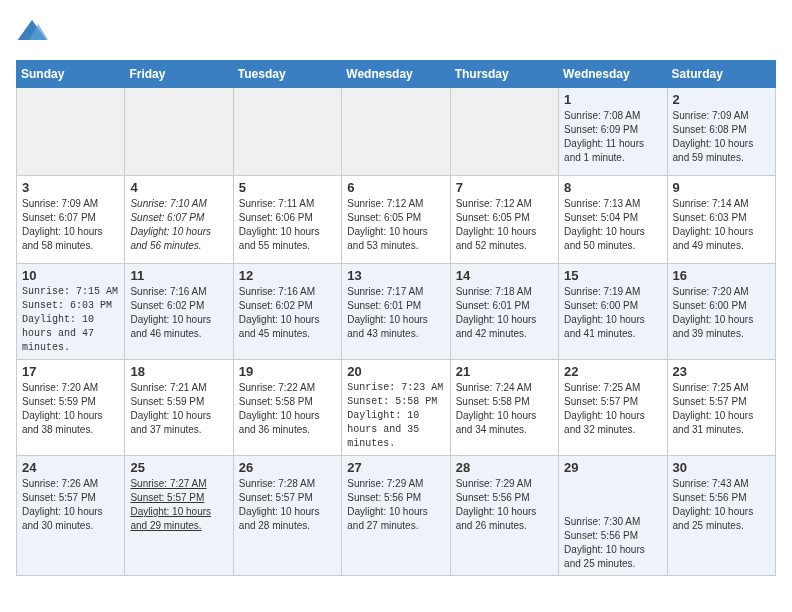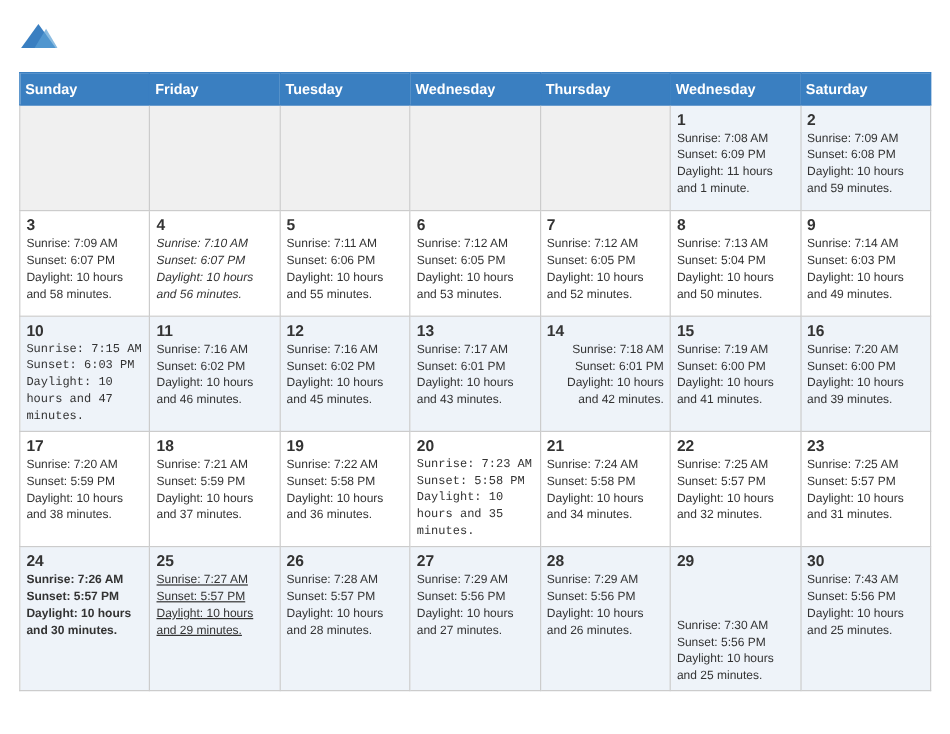--- a/index.html
+++ b/index.html
@@ -217,21 +217,21 @@
 Daylight: 10 hours and 45 minutes.</div>
         </td>
         <td>
           <span class="day-num">13</span>
           <div class="day-info" style="white-space: pre-line;">Sunrise: 7:17 AM
 Sunset: 6:01 PM
 Daylight: 10 hours and 43 minutes.</div>
         </td>
         <td>
           <span class="day-num">14</span>
-          <div class="day-info" style="white-space: pre-line; text-align: right;">Sunrise: 7:18 AM
+          <div class="day-info" style="white-space: pre-line;">Sunrise: 7:18 AM
 Sunset: 6:01 PM
 Daylight: 10 hours and 42 minutes.</div>
         </td>
         <td>
           <span class="day-num">15</span>
           <div class="day-info" style="white-space: pre-line;">Sunrise: 7:19 AM
 Sunset: 6:00 PM
 Daylight: 10 hours and 41 minutes.</div>
         </td>
         <td>
@@ -281,21 +281,21 @@
         <td>
           <span class="day-num">23</span>
           <div class="day-info" style="white-space: pre-line;">Sunrise: 7:25 AM
 Sunset: 5:57 PM
 Daylight: 10 hours and 31 minutes.</div>
         </td>
       </tr>
       <tr>
         <td>
           <span class="day-num">24</span>
-          <div class="day-info" style="white-space: pre-line; font-weight: bold;">Sunrise: 7:26 AM
+          <div class="day-info" style="white-space: pre-line;">Sunrise: 7:26 AM
 Sunset: 5:57 PM
 Daylight: 10 hours and 30 minutes.</div>
         </td>
         <td>
           <span class="day-num">25</span>
           <div class="day-info" style="white-space: pre-line; text-decoration: underline;">Sunrise: 7:27 AM
 Sunset: 5:57 PM
 Daylight: 10 hours and 29 minutes.</div>
         </td>
         <td>

